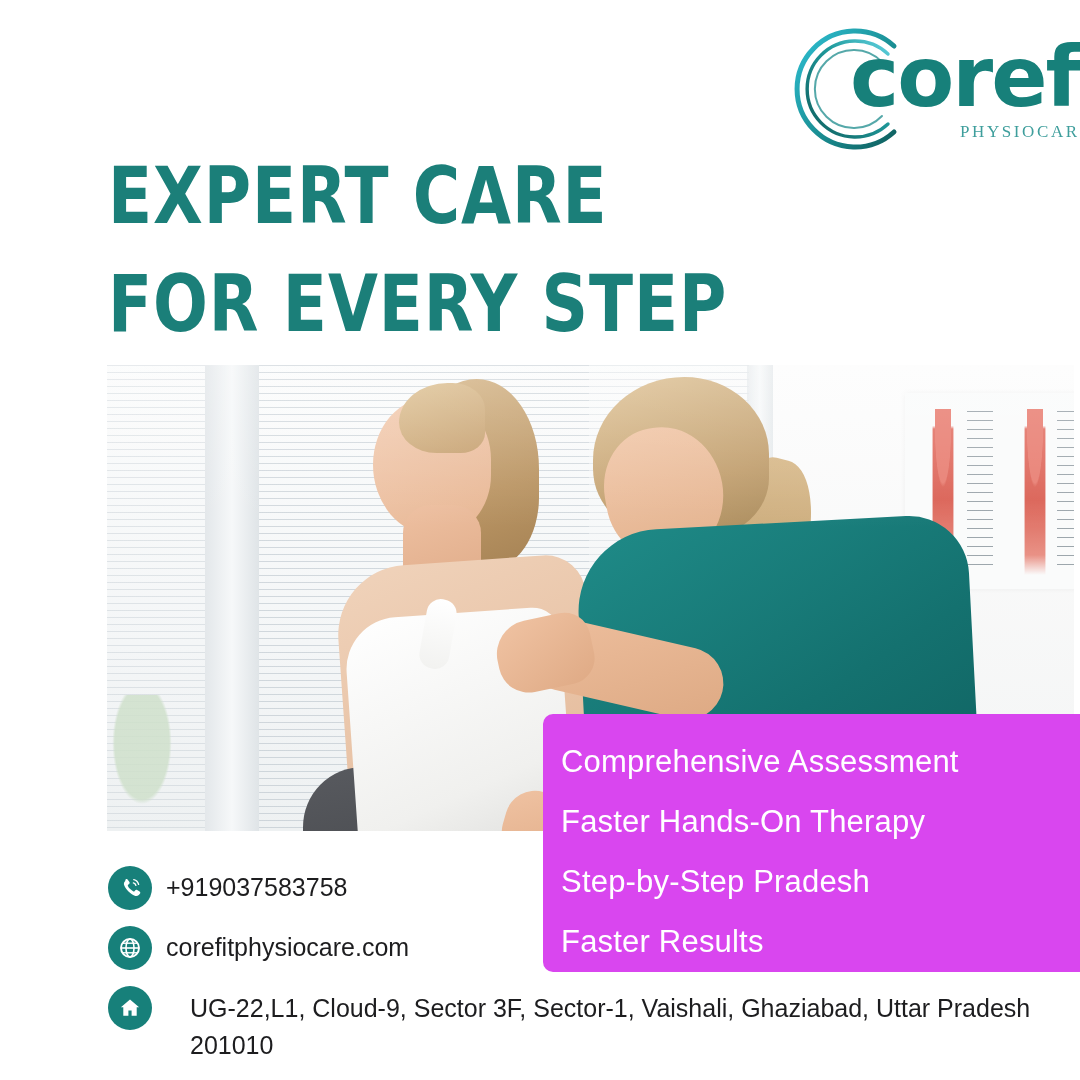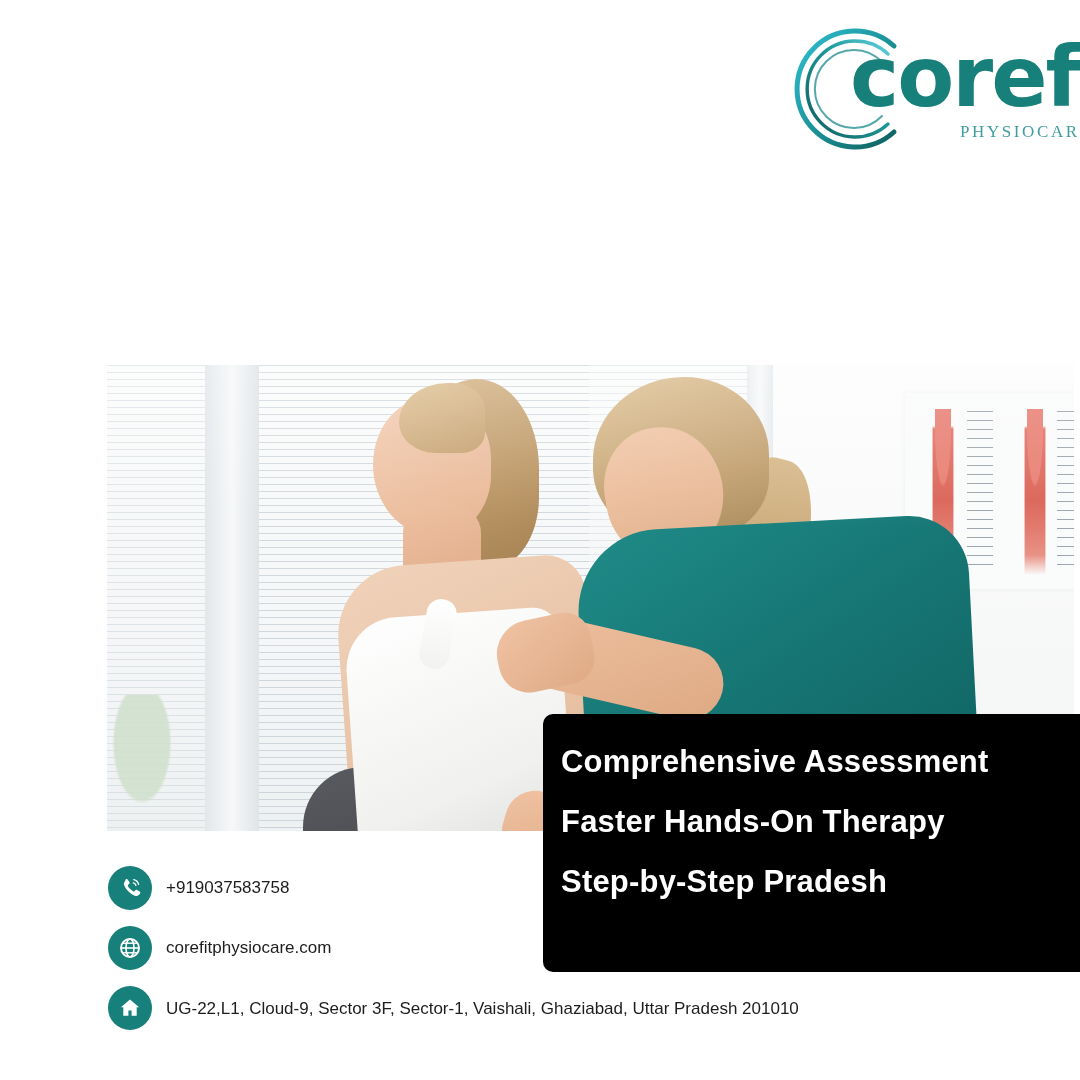--- a/index.html
+++ b/index.html
@@ -309,25 +309,24 @@
     pointer-events: none;
   }
 
   
   #feature-panel {
     position: absolute;
     left: 543px;
     top: 714px;
     width: 537px;
     height: 258px;
-    background: #000000;
+    background: #d946ef;
     border-radius: 10px 0 0 10px;
     box-sizing: border-box;
     padding: 18px 0 0 18px;
-    font-weight: bold;
   }
   .feature-item {
     font-family: "Liberation Sans", sans-serif;
     font-size: 31px;
     line-height: 60px;
     color: #ffffff;
     letter-spacing: .2px;
     white-space: nowrap;
   }
 
@@ -350,27 +349,27 @@
     border-radius: 50%;
     background: #17807a;
     display: flex;
     align-items: center;
     justify-content: center;
     margin-right: 14px;
   }
   .contact-icon svg { display: block; }
   .contact-text {
     font-family: "Liberation Sans", sans-serif;
-    font-size: 17px;
+    font-size: 25px;
     line-height: 35px;
     color: #1d1d1f;
     padding-top: 4px;
     max-width: 900px;
   }
-  #address-row { margin-bottom: 18px; }
+  #address-row { margin-bottom: 18px; gap: 24px; }
   #address-row .contact-text { line-height: 37px; }
 </style>
 </head>
 <body>
 
 <div id="poster">
 
   <div id="logo">
     <div id="logo-mark">
       <svg width="130" height="130" viewBox="0 0 130 130">
@@ -388,20 +387,24 @@
         </defs>
         <path d="M112 22 A58 58 0 1 0 112 108" fill="none" stroke="url(#arcGrad)" stroke-width="5" stroke-linecap="round"></path>
         <path d="M106 30 A48 48 0 1 0 106 100" fill="none" stroke="url(#arcGrad2)" stroke-width="3.4" stroke-linecap="round"></path>
         <path d="M100 38 A39 39 0 1 0 100 92" fill="none" stroke="#1c8b8c" stroke-width="2" stroke-linecap="round" opacity=".75"></path>
       </svg>
     </div>
     <div id="logo-wordmark">corefit</div>
     <div id="logo-sub">PHYSIOCARE</div>
   </div>
 
+  <div id="headline">
+    <div class="headline-line">EXPERT CARE</div>
+    <div class="headline-line">FOR EVERY STEP</div>
+  </div>
 
   <div id="photo">
     <div class="ph-wall"></div>
     <div class="ph-blind" id="blind-a"></div>
     <div class="ph-mullion" id="mull-1"></div>
     <div class="ph-blind" id="blind-b"></div>
     <div class="ph-blind" id="blind-c"></div>
     <div class="ph-mullion" id="mull-2"></div>
     <div class="ph-rightwall"></div>
 
@@ -434,20 +437,21 @@
     <div id="ther-arm2"></div>
     <div id="ther-hand-low"></div>
 
     <div id="ph-lightwash"></div>
   </div>
 
   <div id="feature-panel">
     <div class="feature-item">Comprehensive Assessment</div>
     <div class="feature-item">Faster Hands-On Therapy</div>
     <div class="feature-item">Step-by-Step Pradesh</div>
+    <div class="feature-item">Faster Results</div>
   </div>
 
   <div id="contact">
 
     <div class="contact-row">
       <div class="contact-icon">
         <svg width="26" height="26" viewBox="0 0 26 26">
           <path d="M8.6 4.4c.7-.6 1.7-.5 2.2.3l1.6 2.4c.4.6.3 1.4-.3 1.9l-1 .8c-.3.3-.4.7-.2 1.1.5 1.1 1.3 2.2 2.3 3.2 1 1 2.1 1.8 3.2 2.3.4.2.8.1 1.1-.2l.8-1c.5-.6 1.3-.7 1.9-.3l2.4 1.6c.8.5.9 1.5.3 2.2l-1.1 1.2c-1 1.1-2.6 1.5-4 .9-2.2-.9-4.4-2.4-6.3-4.3-1.9-1.9-3.4-4.1-4.3-6.3-.6-1.4-.2-3 .9-4z" fill="#ffffff"></path>
           <path d="M16.8 4.6a6.6 6.6 0 0 1 4.8 4.8" fill="none" stroke="#ffffff" stroke-width="1.4" stroke-linecap="round"></path>
           <path d="M16.4 7.9a3.6 3.6 0 0 1 2.5 2.5" fill="none" stroke="#ffffff" stroke-width="1.4" stroke-linecap="round"></path>

